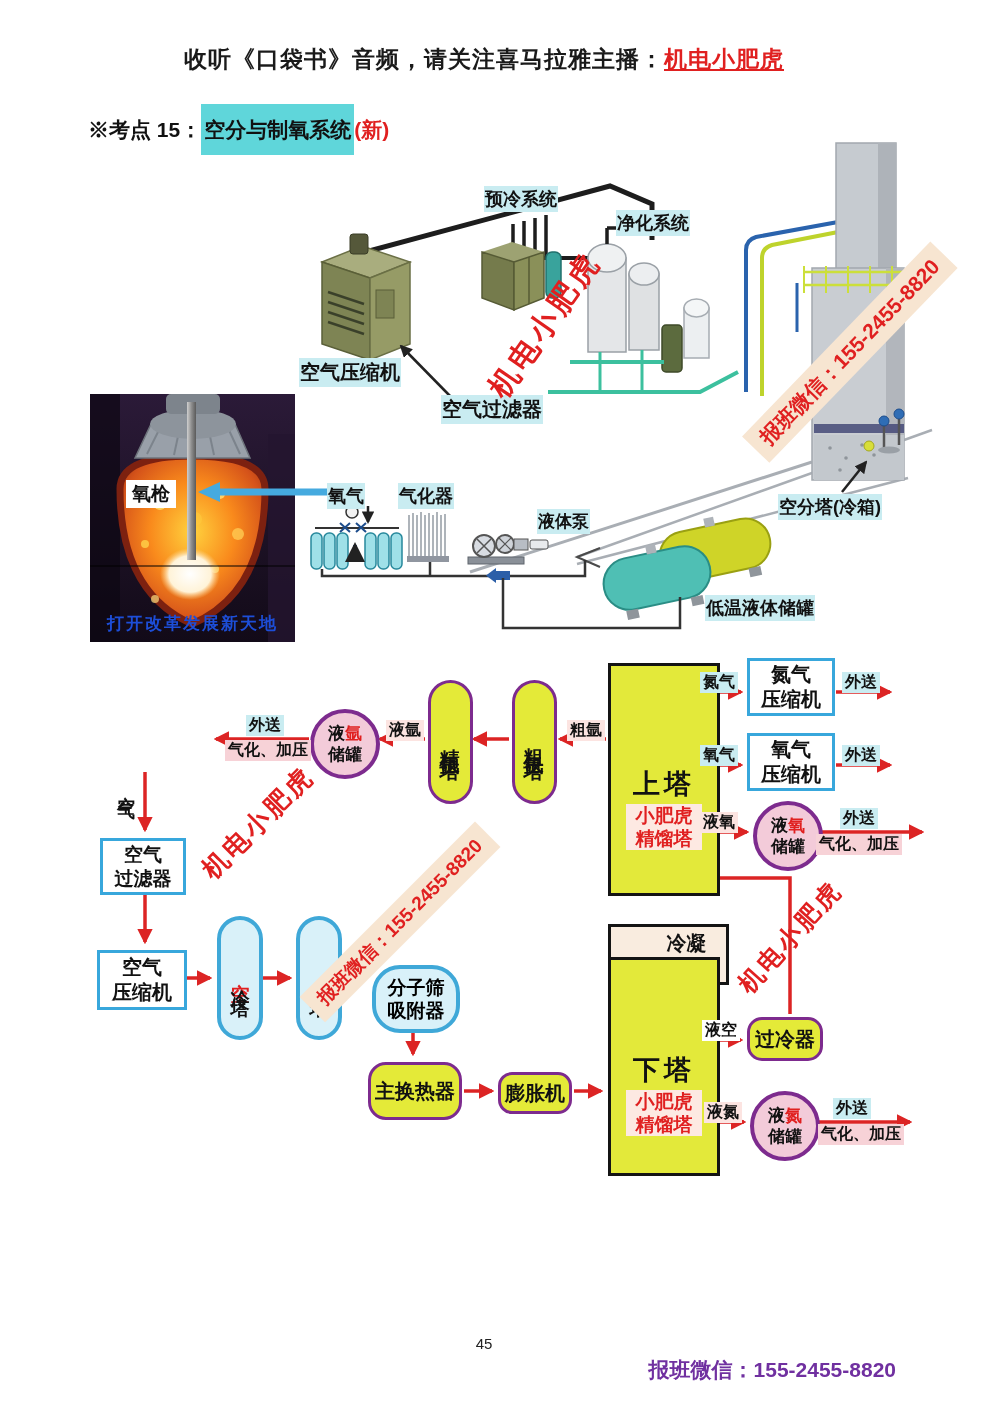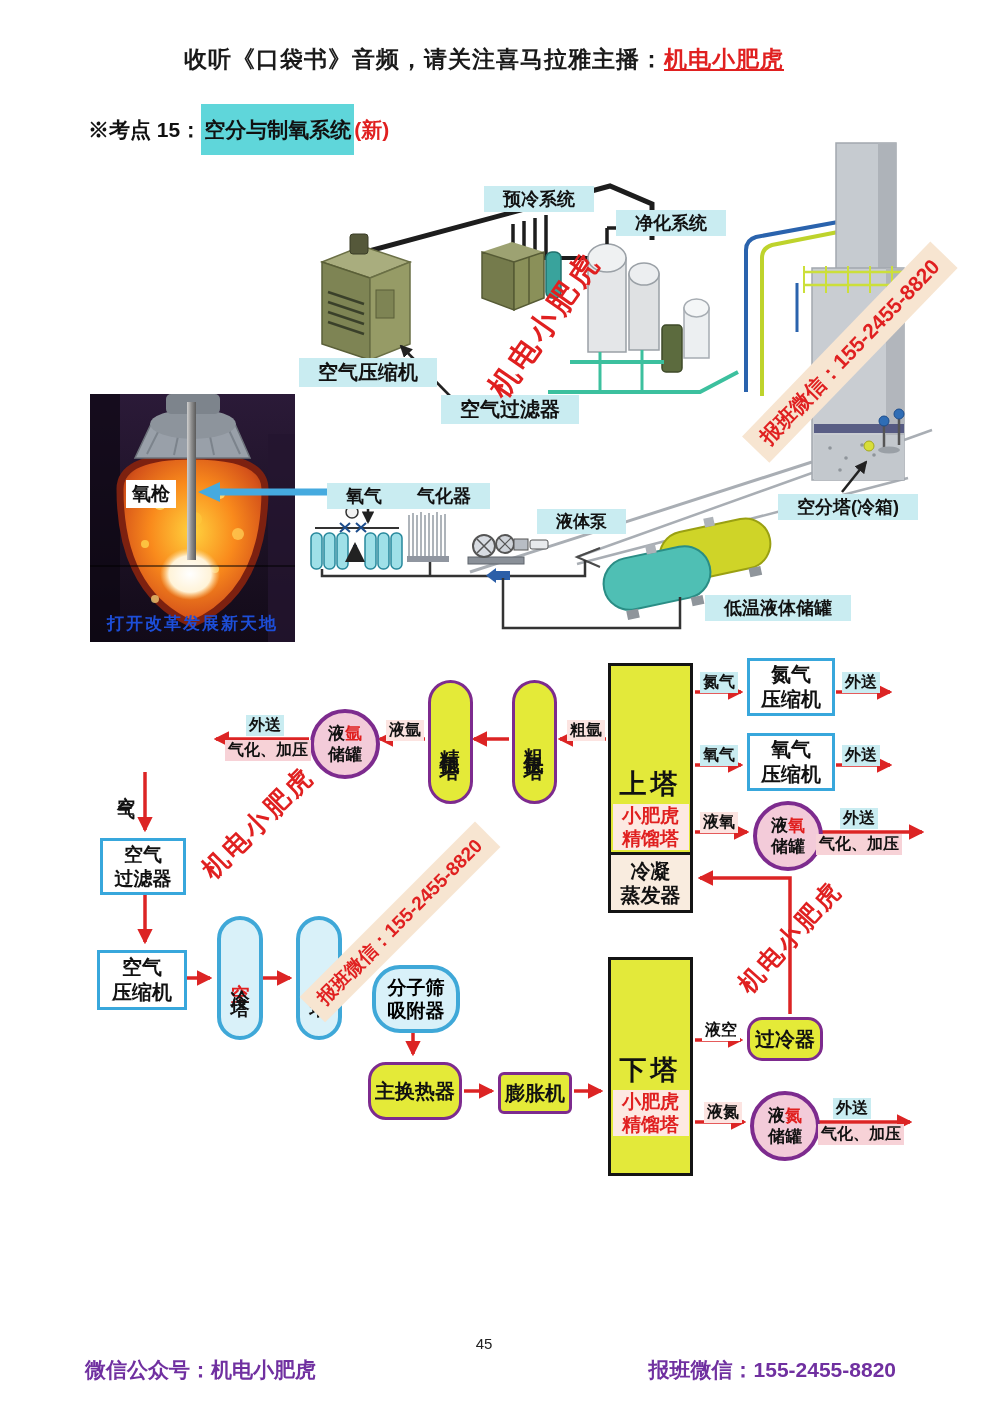--- a/index.html
+++ b/index.html
@@ -9,32 +9,32 @@
   
   .hdr{width:100%;text-align:center;top:44px;font-size:23px;font-weight:bold;color:#1a1a1a;
        font-family:"Liberation Serif",serif;letter-spacing:1px;}
   .hdr .lnk{color:#e02020;text-decoration:underline;}
   .topic{left:88px;top:116px;font-size:21px;font-weight:bold;color:#111;}
   .topic .hl{background:#5fd6da;padding:14px 3px;}
   .topic .nw{color:#e02020;}
   .pgnum{width:100%;text-align:center;top:1335px;font-size:15px;color:#222;}
   .foot{top:1356px;font-size:21px;font-weight:bold;color:#7030a0;}
   
-  .lab{font-size:18px;font-weight:bold;color:#111;background:#c9ecf1;padding:1px 19px;white-space:nowrap;z-index:3;}
+  .lab{font-size:18px;font-weight:bold;color:#111;background:#c9ecf1;padding:1px 1px;white-space:nowrap;z-index:3;}
   .wlab{font-size:19px;font-weight:bold;color:#111;background:#ffffff;padding:1px 6px;z-index:3;}
   
   .bluebox{background:#fff;border:3px solid #38a7dc;color:#111;font-weight:bold;text-align:center;z-index:3;}
   .caps{background:#d9f1f9;border:4px solid #3fa8d8;border-radius:26px;display:flex;align-items:center;
         justify-content:center;z-index:3;}
   .vtxt{writing-mode:vertical-rl;text-orientation:upright;font-weight:bold;font-size:19px;letter-spacing:7px;color:#111;}
   .ycaps{background:#e4ea38;border:3px solid #7d2b8e;border-radius:23px;display:flex;align-items:center;
          justify-content:center;z-index:3;}
   .ynode{background:#e4ea38;border:3px solid #7d2b8e;border-radius:18px;display:flex;align-items:center;
          justify-content:center;font-size:20px;font-weight:bold;color:#111;z-index:3;}
-  .ytower{background:#e3e93a;border:3px solid #141414;z-index:3;}
+  .ytower{background:#e3e93a;border:3px solid #141414;z-index:3;padding-left:27px;}
   .tower-t{font-size:27px;font-weight:bold;color:#111;text-align:center;letter-spacing:4px;}
   .tower-s{background:#fde9e2;color:#e02020;font-size:19px;font-weight:bold;text-align:center;
            line-height:23px;margin:2px auto 0;width:76px;}
   .condbox{background:#f9ecdf;border:3px solid #141414;display:flex;align-items:center;justify-content:center;
            text-align:center;font-size:20px;font-weight:bold;color:#111;line-height:24px;z-index:3;}
   .circ{background:#f3cbd9;border:4px solid #7d2b8e;border-radius:50%;display:flex;align-items:center;
         justify-content:center;text-align:center;font-size:17px;font-weight:bold;color:#111;line-height:21px;z-index:3;}
   .circ .rd{color:#e02020;}
   .elab{font-size:16px;font-weight:bold;color:#111;padding:0 3px;white-space:nowrap;z-index:3;}
   .cy{background:#c9ecf1;}
@@ -350,35 +350,35 @@
 
   <div class="abs caps" style="left:372px;top:938px;width:80px;height:60px;border-radius:28px;flex-direction:column;margin-top:27px;">
     <div style="font-size:19px;font-weight:bold;line-height:23px;">分子筛</div>
     <div style="font-size:19px;font-weight:bold;line-height:23px;">吸附器</div>
   </div>
 
   <div class="abs ynode" style="left:368px;top:1062px;width:88px;height:52px;justify-content:center;">
     <span>主换热器</span>
   </div>
 
-  <div class="abs ynode" style="left:498px;top:1072px;width:68px;height:36px;border-radius:6px;">
+  <div class="abs ynode" style="left:498px;top:1072px;width:68px;height:36px;border-radius:14px;">
     <span>膨胀机</span>
   </div>
 
   <div class="abs ytower" style="left:608px;top:663px;width:79px;height:227px;">
     <div style="position:absolute;left:0;top:100px;width:100%;">
       <div class="tower-t">上塔</div>
       <div class="tower-s">
         <div>小肥虎</div>
         <div>精馏塔</div>
       </div>
     </div>
   </div>
 
-  <div class="abs condbox" style="left:608px;top:852px;width:79px;height:55px;">
+  <div class="abs condbox" style="left:608px;top:924px;width:79px;height:55px;padding-left:36px;">
     <div>
       <div>冷凝</div>
       <div>蒸发器</div>
     </div>
   </div>
 
   <div class="abs ytower" style="left:608px;top:957px;width:79px;height:213px;">
     <div style="position:absolute;left:0;top:92px;width:100%;">
       <div class="tower-t">下塔</div>
       <div class="tower-s">
@@ -435,16 +435,15 @@
   <div class="abs elab" style="left:702px;top:1020px;background:#fff;">液空</div>
   <div class="abs elab pk" style="left:704px;top:1102px;">液氮</div>
   <div class="abs elab cy" style="left:833px;top:1098px;">外送</div>
   <div class="abs elab pk2" style="left:818px;top:1124px;">气化、加压</div>
 
   <div class="abs wm" style="left:258px;top:823px;font-size:26px;letter-spacing:3px;transform:translate(-50%,-50%) rotate(-45deg);">机电小肥虎</div>
   <div class="abs wm band" style="left:400px;top:922px;font-size:19px;transform:translate(-50%,-50%) rotate(-45deg);">报班微信：155-2455-8820</div>
   <div class="abs wm" style="left:790px;top:937px;font-size:25px;letter-spacing:3px;transform:translate(-50%,-50%) rotate(-48deg);">机电小肥虎</div>
 
   <div class="abs pgnum">45</div>
-  <div class="abs foot" style="left:85px;">微信公众号：机电小肥虎</div>
   <div class="abs foot" style="right:72px;">报班微信：155-2455-8820</div>
 
 </div>
 
 </body></html>

